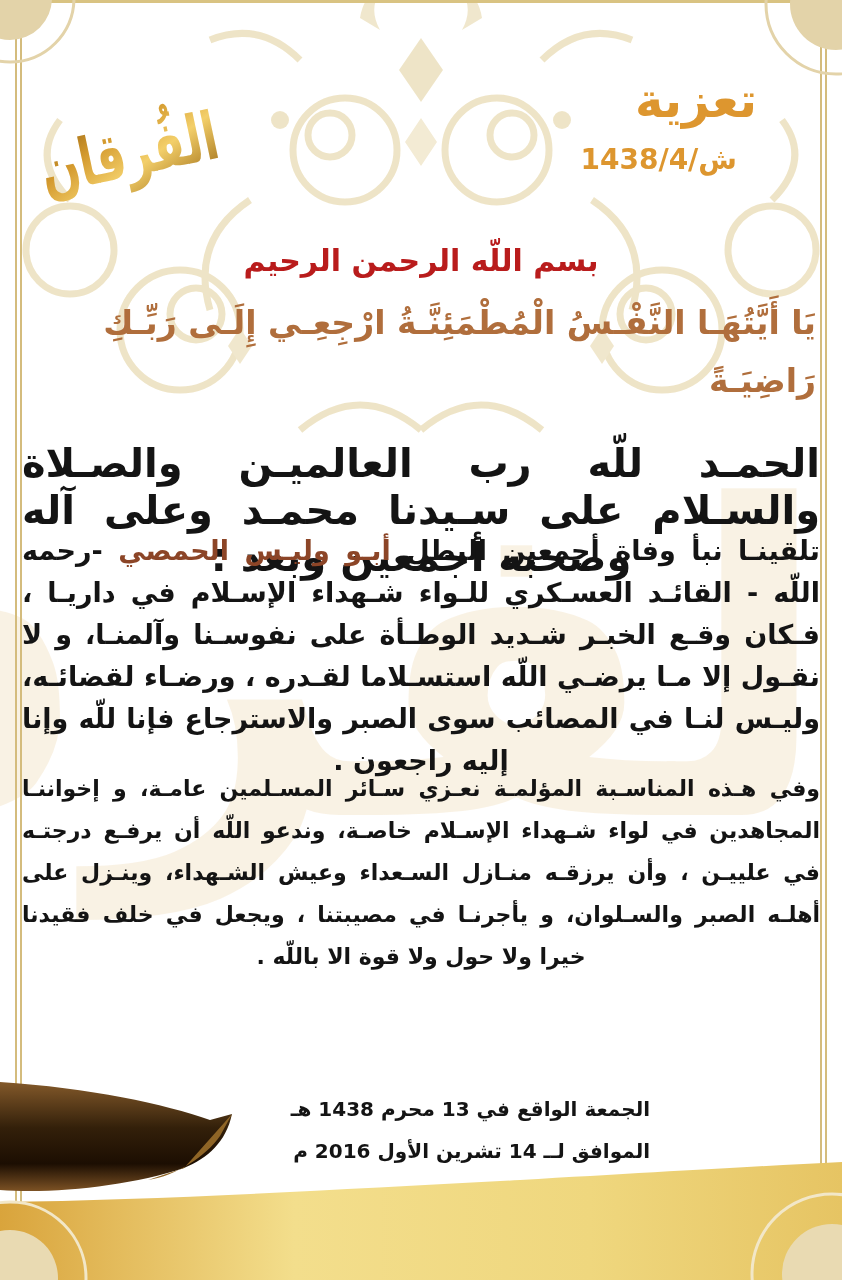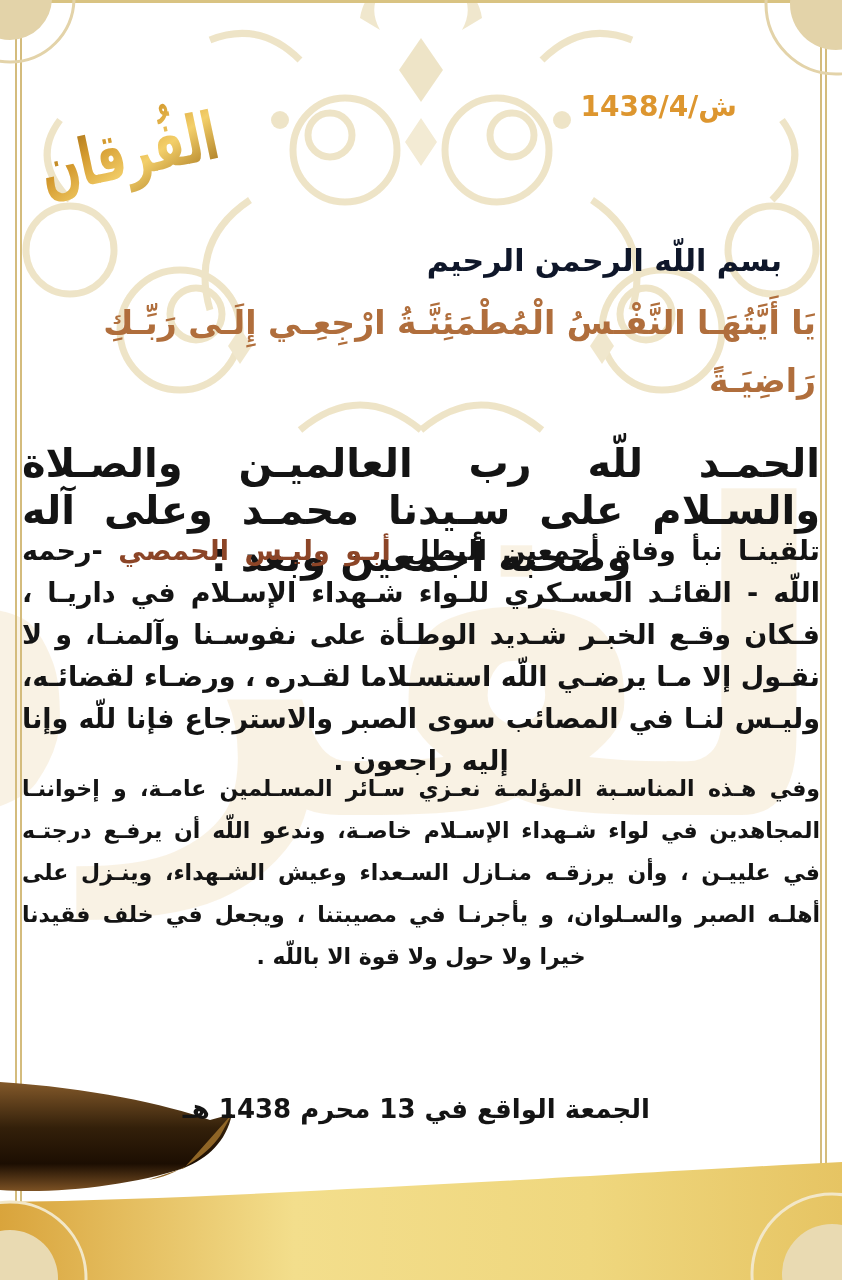--- a/index.html
+++ b/index.html
@@ -30,38 +30,38 @@
   .vl-right-b{left:825px;height:1175px;}
   .corner-svg{position:absolute;z-index:3;}
   
   .logo-wrap{position:absolute;top:48px;right:612px;left:30px;height:200px;z-index:5;}
   .header-right{position:absolute;top:74px;right:85px;text-align:right;z-index:5;}
   .doc-title{font-size:48px;font-weight:bold;color:#dd962f;line-height:1.1;}
   .doc-ref{direction:ltr;font-size:28px;font-weight:bold;color:#dd962f;margin-top:16px;margin-right:20px;}
   
   .bismillah{
     position:absolute;top:243px;left:60px;right:60px;z-index:5;
-    text-align:right;font-size:30px;font-weight:bold;color:#0f172a;
+    text-align:center;font-size:30px;font-weight:bold;color:#b91c1c;
   }
   .verse{
     position:absolute;top:294px;left:26px;right:26px;z-index:5;
     font-size:33px;font-weight:bold;color:#b06e3c;line-height:58px;
   }
   .para{
     position:absolute;left:22px;right:22px;z-index:5;
     color:#141414;font-weight:bold;
     text-align:justify;text-align-last:center;
   }
   .p1{top:440px;font-size:40px;line-height:47px;}
   .p2{top:530px;font-size:27px;line-height:42px;}
   .p3{top:768px;font-size:22px;line-height:42px;}
   .name-highlight{color:#8c4527;}
   .date-block{
     position:absolute;top:1088px;right:192px;z-index:6;
-    text-align:right;font-size:26px;font-weight:bold;color:#141414;line-height:42px;
+    text-align:right;font-size:20px;font-weight:bold;color:#141414;line-height:42px;
   }
   
   .footer-svg{position:absolute;left:0;top:1060px;z-index:4;}
 </style>
 </head>
 <body>
 
 <div id="page">
 
   <svg class="damask" width="842" height="470" viewBox="0 0 842 470" aria-hidden="true">
@@ -120,37 +120,39 @@
           <stop offset="0.35" stop-color="#d49a2e"></stop>
           <stop offset="0.62" stop-color="#f3cf6a"></stop>
           <stop offset="1" stop-color="#9c6a14"></stop>
         </linearGradient>
       </defs>
       <text x="100" y="128" text-anchor="middle" font-size="66" font-weight="bold" fill="url(#goldText)" transform="rotate(-12 100 110)" textLength="180" lengthAdjust="spacingAndGlyphs">الفُرقان</text>
     </svg>
   </div>
 
   <div class="header-right">
+    <div class="doc-title">تعزية</div>
     <div class="doc-ref">1438/4/ش</div>
   </div>
 
   <div class="bismillah">بسم اللّه الرحمن الرحيم</div>
 
   <div class="verse">
     <div>يَا أَيَّتُهَـا النَّفْـسُ الْمُطْمَئِنَّـةُ ارْجِعِـي إِلَـى رَبِّـكِ رَاضِيَـةً</div>
   </div>
 
   <div class="para p1">الحمـد للّه رب العالميـن والصـلاة والسـلام على سـيدنا محمـد وعلى آله وصحبه أجمعين وبعد :</div>
 
   <div class="para p2"><span>تلقينـا نبأ وفاة أجمعين البطل </span><span class="name-highlight">أبـو وليـس الحمصي</span><span> -رحمه اللّه - القائـد العسـكري للـواء شـهداء الإسـلام في داريـا ، فـكان وقـع الخبـر شـديد الوطـأة على نفوسـنا وآلمنـا، و لا نقـول إلا مـا يرضـي اللّه استسـلاما لقـدره ، ورضـاء لقضائـه، وليـس لنـا في المصائب سوى الصبر والاسترجاع فإنا للّه وإنا إليه راجعون .</span></div>
 
   <div class="para p3">وفي هـذه المناسـبة المؤلمـة نعـزي سـائر المسـلمين عامـة، و إخواننـا المجاهدين في لواء شـهداء الإسـلام خاصـة، وندعو اللّه أن يرفـع درجتـه في علييـن ، وأن يرزقـه منـازل السـعداء وعيش الشـهداء، وينـزل على أهلـه الصبر والسـلوان، و يأجرنـا في مصيبتنا ، ويجعل في خلف فقيدنا خيرا ولا حول ولا قوة الا باللّه .</div>
 
   <div class="date-block">
     <div>الجمعة الواقع في 13 محرم 1438 هـ</div>
+    <div>الموافق لــ 14 تشرين الأول 2016 م</div>
   </div>
 
   <svg class="footer-svg" width="842" height="220" viewBox="0 0 842 220" aria-hidden="true">
     <defs>
       <linearGradient id="bandGold" x1="0" y1="0" x2="1" y2="0">
         <stop offset="0" stop-color="#d9a43c"></stop>
         <stop offset="0.35" stop-color="#f3de8c"></stop>
         <stop offset="0.7" stop-color="#efd77e"></stop>
         <stop offset="1" stop-color="#e6c463"></stop>
       </linearGradient>

